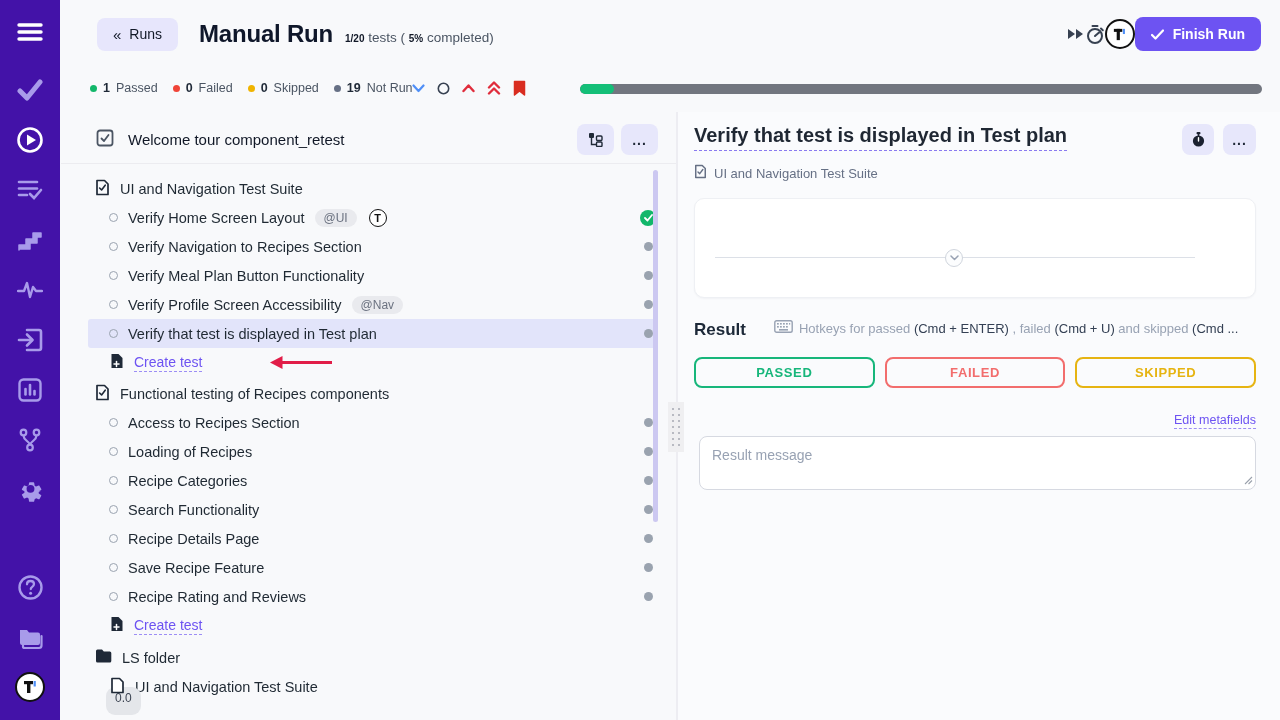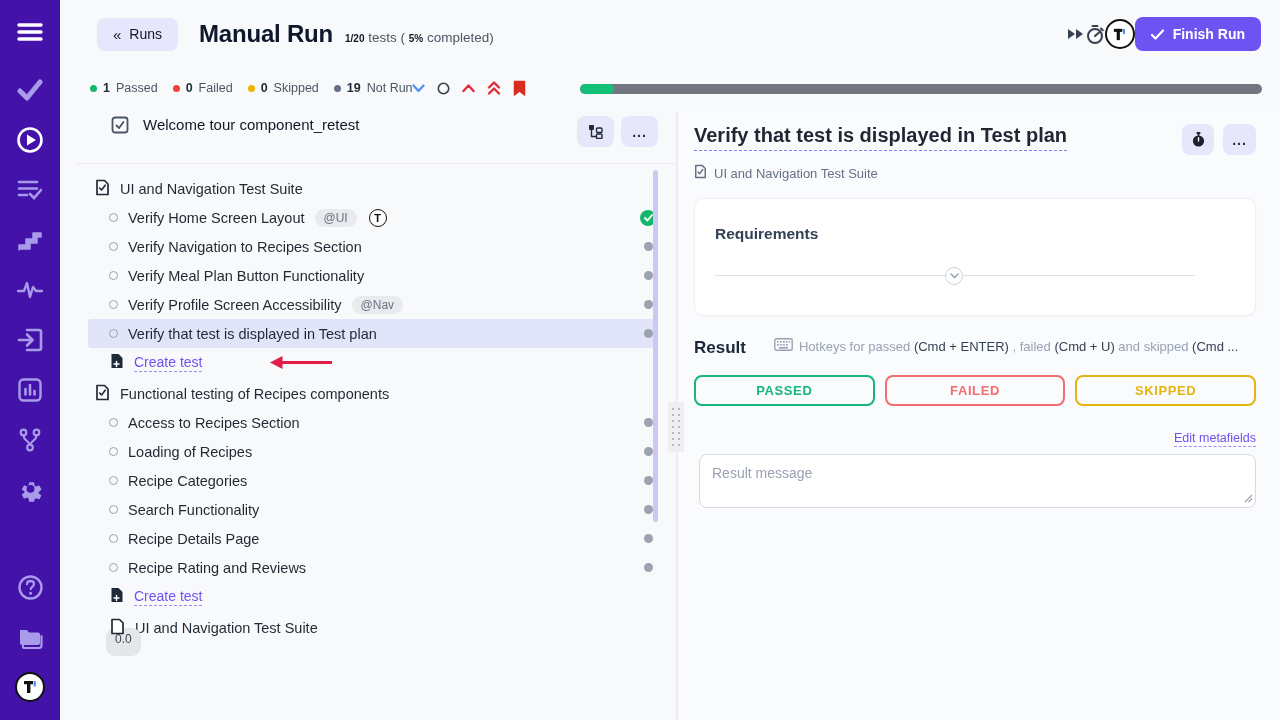--- a/index.html
+++ b/index.html
@@ -38,21 +38,21 @@
   .pbar .fill { height:100%; background:#14bf78; border-radius:5px; }
 
   
   #treepanel { position:absolute; left:60px; top:112px; width:616px; bottom:0; }
   #detailpanel { position:absolute; left:678px; top:112px; right:0; bottom:0; background:#fafbfd; }
   .panel-sep { position:absolute; left:676px; top:112px; width:2px; bottom:0; background:#ededf2; }
   .grip { position:absolute; left:668px; top:402px; width:16px; height:50px; z-index:5; display:grid; grid-template-columns:2px 2px; grid-auto-rows:2px; gap:4px 4px; justify-content:center; align-content:center; cursor:col-resize; background:#efeff1; }
   .grip i { background:#b8bac2; }
 
   
-  .tree-head { height:48px; margin:4px 0 0 16px; display:flex; align-items:flex-start; border-bottom:1px solid #ececf0; padding:0 18px 0 35px; }
+  .tree-head { height:48px; margin:4px 0 0 1px; display:flex; align-items:center; border-bottom:1px solid #ececf0; padding:0 18px 0 35px; }
   .tree-head .ttl { margin-left:14px; font-size:15px; color:#111827; }
   .tree-head .acts { margin-left:auto; display:flex; gap:7px; }
   .sq-btn { width:37px; height:31px; background:#e7e7fb; border-radius:8px; display:flex; align-items:center; justify-content:center; color:#1f2937; font-size:14px; cursor:pointer; }
 
   
   .tree { padding:8px 20px 0 28px; }
   .trow { height:29px; display:flex; align-items:center; font-size:14.5px; color:#1f2933; border-radius:3px; cursor:pointer; position:relative; }
   .trow .grow { flex:1; }
   .trow.suite { padding-left:7px; margin-top:2px; }
   .trow.test { padding-left:21px; }
@@ -409,35 +409,47 @@
         <span class="ndot"></span>
       </div>
     <div class="trow test">
         <span class="bullet"></span>
         <span class="lbl">Recipe Details Page</span>
         <span class="grow"></span>
         <span class="ndot"></span>
       </div>
     <div class="trow test">
         <span class="bullet"></span>
+        <span class="lbl">Save Recipe Feature</span>
+        <span class="grow"></span>
+        <span class="ndot"></span>
+      </div>
+    <div class="trow test">
+        <span class="bullet"></span>
         <span class="lbl">Recipe Rating and Reviews</span>
         <span class="grow"></span>
         <span class="ndot"></span>
       </div>
     <div class="trow create">
       <span><svg width="14" height="16" viewBox="0 0 14 16">
             <path d="M1.5 1 h7 l4 4 V15 h-11 Z" fill="#1f2937"></path>
             <g stroke="#fff" stroke-width="1.5" stroke-linecap="round">
               <line x1="4" y1="11" x2="9" y2="11"></line>
               <line x1="6.5" y1="8.5" x2="6.5" y2="13.5"></line>
             </g>
           </svg></span>
       <span class="create-link">Create test</span>
     </div>
 
+    <div class="trow folder">
+      <span><svg width="17" height="14" viewBox="0 0 17 14">
+            <path d="M1 2 a1.5 1.5 0 0 1 1.5 -1.5 h4.5 l1.8 2 h6 a1.5 1.5 0 0 1 1.5 1.5 V12 a1.5 1.5 0 0 1 -1.5 1.5 H2.5 A1.5 1.5 0 0 1 1 12 Z" fill="#1f2937"></path>
+          </svg></span>
+      <span class="lbl">LS folder</span>
+    </div>
 
     <div class="trow nested" style="position:relative;">
       <span class="pill00">0.0</span>
       <span style="position:relative;"><svg width="15" height="17" viewBox="0 0 15 17">
             <path d="M2 1.5 h7.5 l3.5 3.5 V15.5 h-11 Z" fill="#fff" stroke="#1f2937" stroke-width="1.7" stroke-linejoin="round"></path>
           </svg></span>
       <span class="lbl">UI and Navigation Test Suite</span>
     </div>
   </div>
   <div class="tree-scroll"></div>
@@ -479,21 +491,20 @@
     </div>
     <div class="dp-crumb">
       <span><svg width="13" height="15" viewBox="0 0 15 17">
             <path d="M2 1.5 h7.5 l3.5 3.5 V15.5 h-11 Z" fill="none" stroke="#667085" stroke-width="1.7" stroke-linejoin="round"></path>
             <polyline points="4.6,9 6.6,11 10.2,6.2" fill="none" stroke="#667085" stroke-width="1.6" stroke-linecap="round" stroke-linejoin="round"></polyline>
           </svg></span>
       <span>UI and Navigation Test Suite</span>
     </div>
 
     <div class="req-card">
-      <div class="req-title">Requirements</div>
       <div class="req-div">
         <div class="ln"></div>
         <span class="req-tgl">
             <svg width="9" height="6" viewBox="0 0 9 6">
               <polyline points="1,1 4.5,4.5 8,1" fill="none" stroke="#98a2b3" stroke-width="1.5" stroke-linecap="round" stroke-linejoin="round"></polyline>
             </svg>
           </span>
       </div>
     </div>
 

